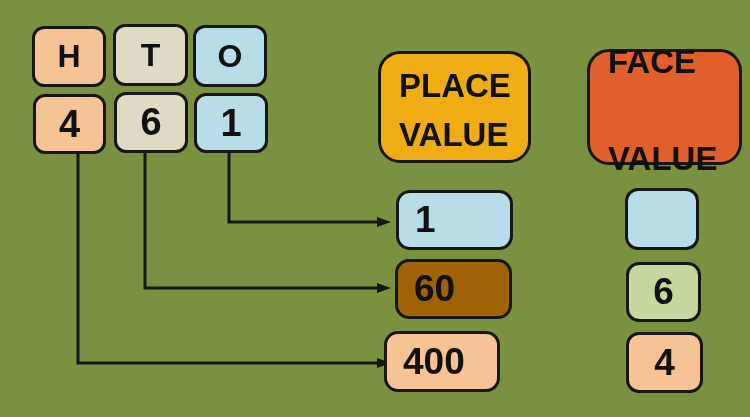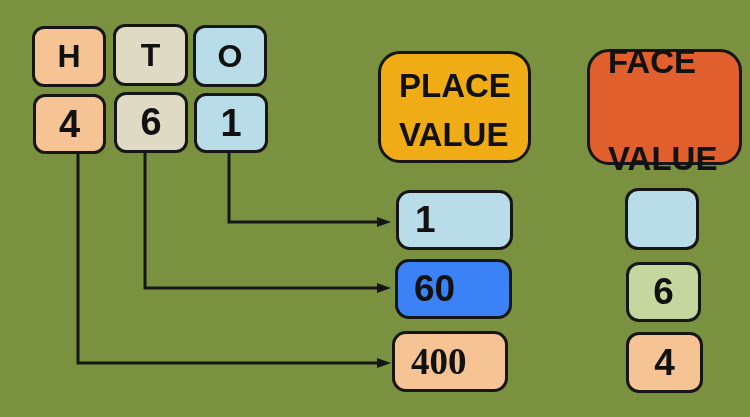--- a/index.html
+++ b/index.html
@@ -85,20 +85,20 @@
     <span>PLACE</span>
     <span>VALUE</span>
   </div>
 
   <div class="box header-box" style="left: 587px; top: 49px; width: 155px; height: 116px; background: rgb(224, 95, 44); gap: 48px;">
     <span>FACE</span>
     <span>VALUE</span>
   </div>
 
   <div class="box pv-box" style="left: 396px; top: 190px; width: 117px; height: 60px; background: rgb(185, 220, 233);">1</div>
-  <div class="box pv-box" style="left: 395px; top: 259px; width: 117px; height: 60px; background: #3b82f6;">60</div>
-  <div class="box pv-box" style="left: 392px; top: 331px; width: 116px; height: 61px; background: rgb(246, 196, 148); font-family: Liberation Serif, serif;">400</div>
+  <div class="box pv-box" style="left: 395px; top: 259px; width: 117px; height: 60px; background: #a16207;">60</div>
+  <div class="box pv-box" style="left: 384px; top: 331px; width: 116px; height: 61px; background: rgb(246, 196, 148);">400</div>
 
   <div class="box fv-box" style="left: 625px; top: 188px; width: 74px; height: 62px; background: rgb(185, 220, 233);"></div>
   <div class="box fv-box" style="left: 626px; top: 262px; width: 75px; height: 60px; background: rgb(197, 215, 158);">6</div>
   <div class="box fv-box" style="left: 626px; top: 332px; width: 77px; height: 61px; background: rgb(246, 196, 148);">4</div>
 
 </div>
 
 </body></html>

